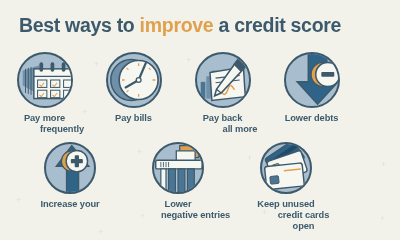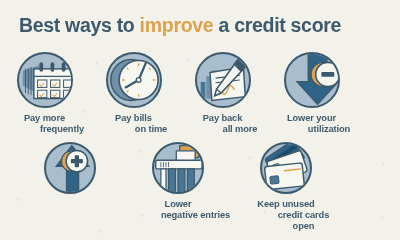--- a/index.html
+++ b/index.html
@@ -163,21 +163,20 @@
           <line x1="20" y1="15" x2="22" y2="17" stroke="#e0a14d" stroke-width="1.2"></line>
           <line x1="44" y1="15" x2="46" y2="17" stroke="#e0a14d" stroke-width="1.2"></line>
           <line x1="20" y1="41" x2="22" y2="39" stroke="#e0a14d" stroke-width="1.2"></line>
           <line x1="33" y1="28" x2="19" y2="36" stroke="#3d5a6c" stroke-width="2.4" stroke-linecap="round"></line>
           <line x1="33" y1="28" x2="41" y2="9" stroke="#3d5a6c" stroke-width="2.4" stroke-linecap="round"></line>
           <circle cx="33" cy="28" r="2.6" fill="#f7f7f2" stroke="#3d5a6c" stroke-width="1.4"></circle>
         </svg>
       </div>
       <div class="caption">
         <span>Pay bills</span>
-        <span class="l2">on time</span>
       </div>
     </div>
 
     <div class="item">
       <div class="icon-circle">
         <svg viewBox="0 0 56 56">
           <rect x="4" y="30" width="5" height="18" fill="#4a7694"></rect>
           <rect x="10" y="24" width="5" height="24" fill="#6f90a8"></rect>
           <rect x="16" y="18" width="5" height="30" fill="#4a7694"></rect>
           <path d="M14 20 L50 14 L52 46 L16 50 Z" fill="#f7f7f2" stroke="#3d5a6c" stroke-width="1.6"></path>
@@ -198,40 +197,40 @@
     <div class="item">
       <div class="icon-circle">
         <svg viewBox="0 0 56 56">
           <path d="M24 -2 L44 -2 L44 30 L56 30 L34 54 L12 30 L24 30 Z" fill="#2f6387" stroke="#3d5a6c" stroke-width="1.6"></path>
           <circle cx="40" cy="22" r="13" fill="#e0a14d" stroke="#3d5a6c" stroke-width="1.4"></circle>
           <circle cx="45" cy="22" r="13" fill="#f7f7f2" stroke="#3d5a6c" stroke-width="1.7"></circle>
           <rect x="38" y="19.5" width="14" height="5" rx="1" fill="#3d5a6c"></rect>
         </svg>
       </div>
       <div class="caption">
-        <span>Lower your</span>
-        <span class="l2">utilization</span>
+        <span>Lower debts</span>
       </div>
     </div>
 
   </div>
 
   <div class="row" id="row-2">
 
     <div class="item">
       <div class="icon-circle">
         <svg viewBox="0 0 56 56">
           <path d="M24 58 L24 26 L12 26 L30 2 L50 26 L38 26 L38 58 Z" fill="#2f6387" stroke="#3d5a6c" stroke-width="1.6"></path>
           <circle cx="30" cy="20" r="12" fill="#e0a14d" stroke="#3d5a6c" stroke-width="1.4"></circle>
           <circle cx="36" cy="20" r="12.5" fill="#f7f7f2" stroke="#3d5a6c" stroke-width="1.7"></circle>
           <rect x="33.5" y="13" width="5" height="14" rx="1" fill="#3d5a6c"></rect>
           <rect x="29" y="17.5" width="14" height="5" rx="1" fill="#3d5a6c"></rect>
         </svg>
       </div>
       <div class="caption">
+        <span>Increase your</span>
       </div>
     </div>
 
     <div class="item">
       <div class="icon-circle">
         <svg viewBox="0 0 56 56">
           <path d="M30 2 L52 2 L52 16 L30 16 Z" fill="#e0a14d" stroke="#3d5a6c" stroke-width="1.5"></path>
           <path d="M26 8 L48 8 L48 20 L26 20 Z" fill="#f7f7f2" stroke="#3d5a6c" stroke-width="1.5"></path>
           <rect x="2" y="19" width="54" height="10" rx="1.5" fill="#f7f7f2" stroke="#3d5a6c" stroke-width="1.7"></rect>
           <line x1="8" y1="21" x2="8" y2="27" stroke="#3d5a6c" stroke-width="1"></line>

